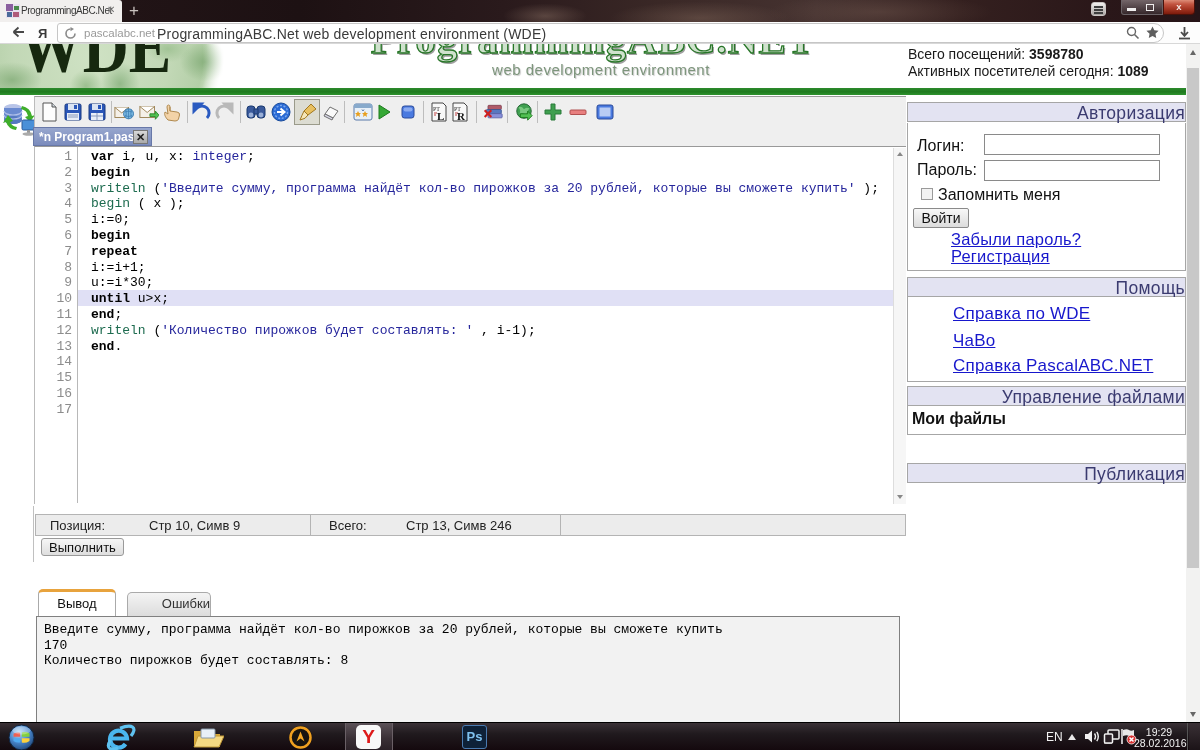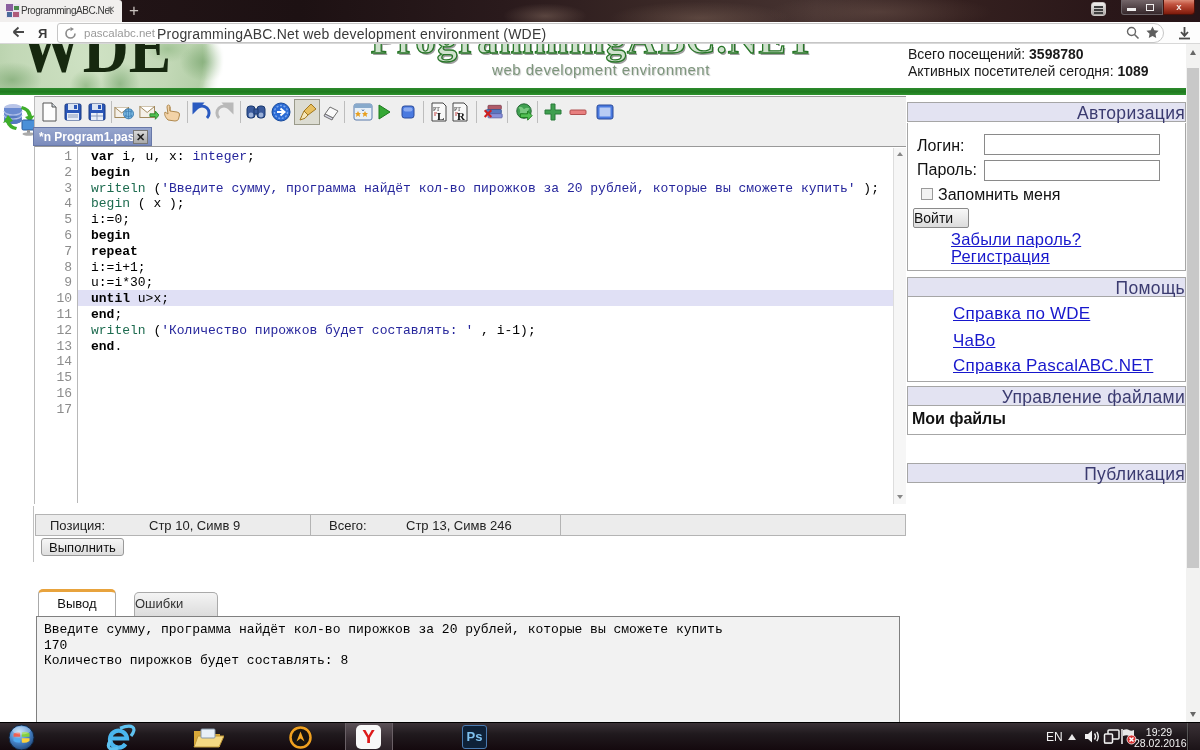--- a/index.html
+++ b/index.html
@@ -76,23 +76,23 @@
 #vsb { position:absolute; left:858px; top:1px; width:13px; height:356px; background:#f6f6f6; border-left:1px solid #ddd;}
 
 #statusbar { position:absolute; left:1px; top:418px; width:871px; height:22px;
   background:#ececec; border:1px solid #b4b4b4; font-size:13px; color:#222; }
 #runbtn { position:absolute; left:7px; top:442px; width:83px; height:18px;
   background:linear-gradient(180deg,#f6f6f6,#dedede); border:1px solid #9a9a9a; border-radius:3px;
   font-size:13px; color:#111; text-align:center; line-height:17px; }
 #otab1 { position:absolute; left:4px; top:493px; width:78px; height:27px; background:#fff;
   border:1px solid #aaa; border-bottom:none; border-top:3px solid #e8a33d; border-radius:5px 5px 0 0;
   font-size:13px; color:#111; text-align:center; line-height:24px; z-index:3;}
-#otab2 { position:absolute; left:100px; top:496px; width:84px; height:24px;
+#otab2 { position:absolute; left:93px; top:496px; width:84px; height:24px;
   background:linear-gradient(180deg,#f4f4f4,#dcdcdc); border:1px solid #aaa; border-bottom:none;
-  border-radius:5px 5px 0 0; font-size:13px; color:#333; text-align:left; line-height:22px; }
+  border-radius:5px 5px 0 0; font-size:13px; color:#333; text-align:right; line-height:22px; }
 #outbox { position:absolute; left:2px; top:520px; width:864px; height:132px;
   background:#f2f2f2; border:1px solid #808080; }
 #outbox pre { font-family:"Liberation Mono",monospace; font-size:13px; color:#000;
   line-height:15.5px; padding:5px 0 0 7px; }
 
 #sidebar { left:907px; top:96px; width:279px; height:626px; }
 .shead { position:absolute; left:0; width:279px; height:20px; background:#e3e3f2;
   border:1px solid #a6a6a6; text-align:right; font-size:17.5px; color:#3b3b70; line-height:20px; letter-spacing:0.3px; }
 .sbody { position:absolute; left:0; width:279px; background:#fff; border:1px solid #a6a6a6; border-top:none; }
 .slink { color:#1717cc; text-decoration:underline; font-size:17px; letter-spacing:0.2px;margin-left:40px; }
@@ -364,21 +364,21 @@
 
   <div id="sidebar" class="abs">
     <div class="shead" style="top:6px">Авторизация</div>
     <div class="sbody" style="top:27px;height:148px">
       <span style="position:absolute;left:9px;top:14px;font-size:16px;color:#111">Логин:</span>
       <div style="position:absolute;left:76px;top:11px;width:176px;height:21px;background:#fff;border:1px solid #8a8a8a"></div>
       <span style="position:absolute;left:9px;top:38px;font-size:16px;color:#111">Пароль:</span>
       <div style="position:absolute;left:76px;top:37px;width:176px;height:21px;background:#fff;border:1px solid #8a8a8a"></div>
       <div style="position:absolute;left:13px;top:65px;width:12px;height:12px;background:#f2f2f2;border:1px solid #9a9a9a"></div>
       <span style="position:absolute;left:30px;top:63px;font-size:16px;color:#111">Запомнить меня</span>
-      <div style="position:absolute;left:5px;top:85px;width:56px;height:20px;background:linear-gradient(180deg,#f8f8f8,#dcdcdc);border:1px solid #8a8a8a;border-radius:2px;font-size:14px;line-height:19px;color:#111">Войти</div>
+      <div style="position:absolute;left:5px;top:85px;width:56px;height:20px;background:linear-gradient(180deg,#f8f8f8,#dcdcdc);border:1px solid #8a8a8a;border-radius:2px;text-align:center;font-size:14px;line-height:19px;color:#111">Войти</div>
       <div style="position:absolute;left:3px;top:107px"><span class="slink" style="font-size:16.5px">Забыли пароль?</span></div>
       <div style="position:absolute;left:3px;top:124px"><span class="slink" style="font-size:16.5px">Регистрация</span></div>
     </div>
     <div class="shead" style="top:181px">Помощь</div>
     <div class="sbody" style="top:201px;height:85px">
       <div style="position:absolute;left:5px;top:7px"><span class="slink">Справка по WDE</span></div>
       <div style="position:absolute;left:5px;top:34px"><span class="slink">ЧаВо</span></div>
       <div style="position:absolute;left:5px;top:59px"><span class="slink">Справка PascalABC.NET</span></div>
     </div>
     <div class="shead" style="top:290px">Управление файлами</div>

